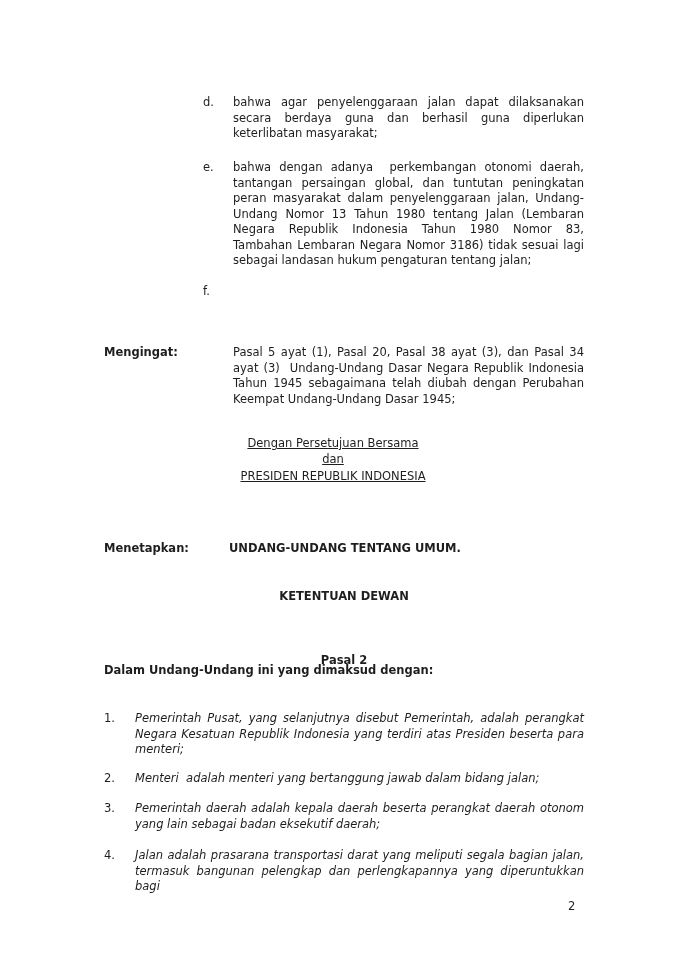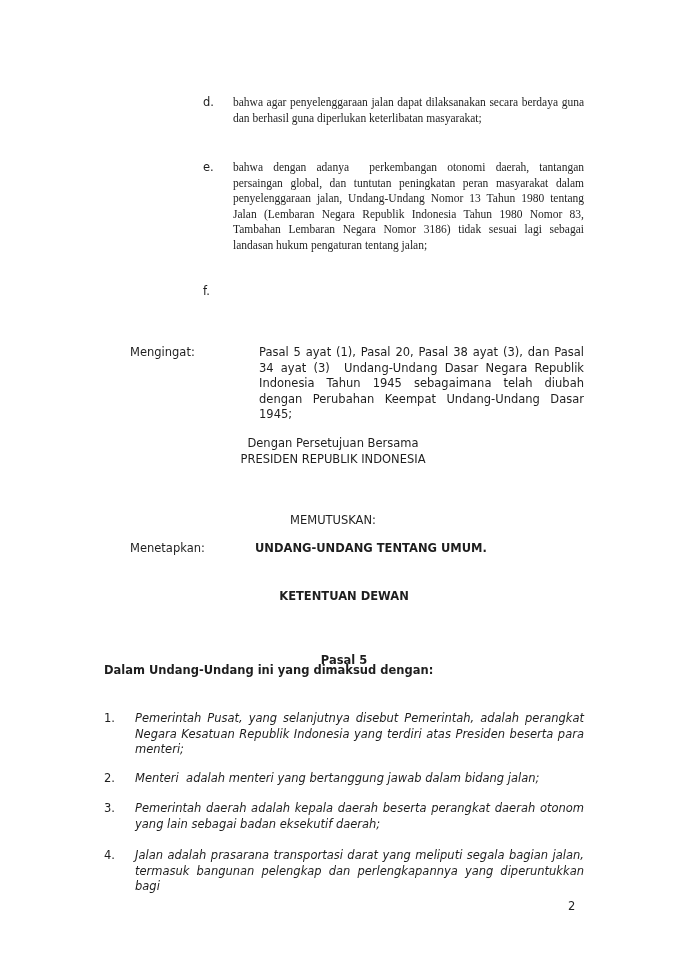--- a/index.html
+++ b/index.html
@@ -13,31 +13,31 @@
     font-size: 11.5px;
     line-height: 15.5px;
     color: #1e1e1e;
     overflow: hidden;
   }
   .block { position: absolute; left: 104px; width: 480px; }
 
   
   .hang-row { display: flex; }
   .hang-row .letter { flex: 0 0 30px; margin-left: 99px; }
-  .hang-row .text { flex: 1; text-align: justify; white-space: pre-wrap; font-family: Liberation Serif, serif; }
+  .hang-row .text { flex: 1; text-align: justify; white-space: pre-wrap; }
 
   
   .label-row { display: flex; }
-  .label-row .label { flex: 0 0 129px; font-weight: normal; margin-left: 26px; }
+  .label-row .label { flex: 0 0 129px; font-weight: bold; }
   .label-row .text { flex: 1; text-align: justify; white-space: pre-wrap; }
   .label-row .text.bold-line { font-weight: bold; text-align: left; }
 
   
   .center { text-align: center; }
-  .shift-left { padding-right: 22px; }
+  .shift-left { padding-right: 22px; text-decoration: underline; }
   .agreement-line { line-height: 16.4px; }
   .bold { font-weight: bold; }
   .heading-lines { line-height: 16.3px; }
 
   
   .list-row { display: flex; }
   .list-row .num { flex: 0 0 31px; }
   .list-row .text { flex: 1; text-align: justify; white-space: pre-wrap; font-style: italic; }
 
   .page-number { position: absolute; left: 568px; top: 899px; }
@@ -61,35 +61,35 @@
     <div class="letter">f.</div>
   </div>
 
   <div class="block label-row" style="top: 345px;">
     <div class="label">Mengingat:</div>
     <div class="text">Pasal 5 ayat (1), Pasal 20, Pasal 38 ayat (3), dan Pasal 34 ayat (3)  Undang-Undang Dasar Negara Republik Indonesia Tahun 1945 sebagaimana telah diubah dengan Perubahan Keempat Undang-Undang Dasar 1945;</div>
   </div>
 
   <div class="block center shift-left" style="top: 435px;">
     <div class="agreement-line">Dengan Persetujuan Bersama</div>
+    <div class="agreement-line">dan</div>
     <div class="agreement-line">PRESIDEN REPUBLIK INDONESIA</div>
   </div>
 
-  <div class="block center shift-left" style="top: 513px;">MEMUTUSKAN:</div>
 
   <div class="block label-row" style="top: 541px; align-items: center;">
     <div class="label" style="flex-basis: 125px;">Menetapkan:</div>
     <div class="text bold-line">UNDANG-UNDANG TENTANG UMUM.</div>
   </div>
 
   <div class="block center bold heading-lines" style="top: 588px;">
     <div>KETENTUAN DEWAN</div>
   </div>
 
-  <div class="block center bold" style="top: 653px;">Pasal 5</div>
+  <div class="block center bold" style="top: 653px;">Pasal 2</div>
 
   <div class="block" style="top: 663px; font-weight: bold;">Dalam Undang-Undang ini yang dimaksud dengan:</div>
 
   <div class="block list-row" style="top: 711px;">
     <div class="num">1.</div>
     <div class="text">Pemerintah Pusat, yang selanjutnya disebut Pemerintah, adalah perangkat Negara Kesatuan Republik Indonesia yang terdiri atas Presiden beserta para menteri;</div>
   </div>
 
   <div class="block list-row" style="top: 771px;">
     <div class="num">2.</div>

